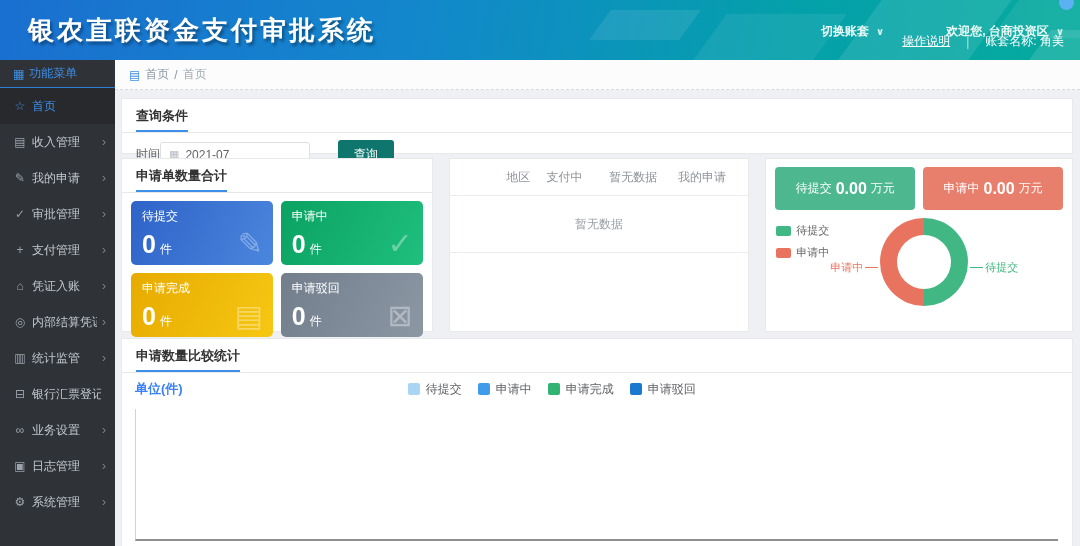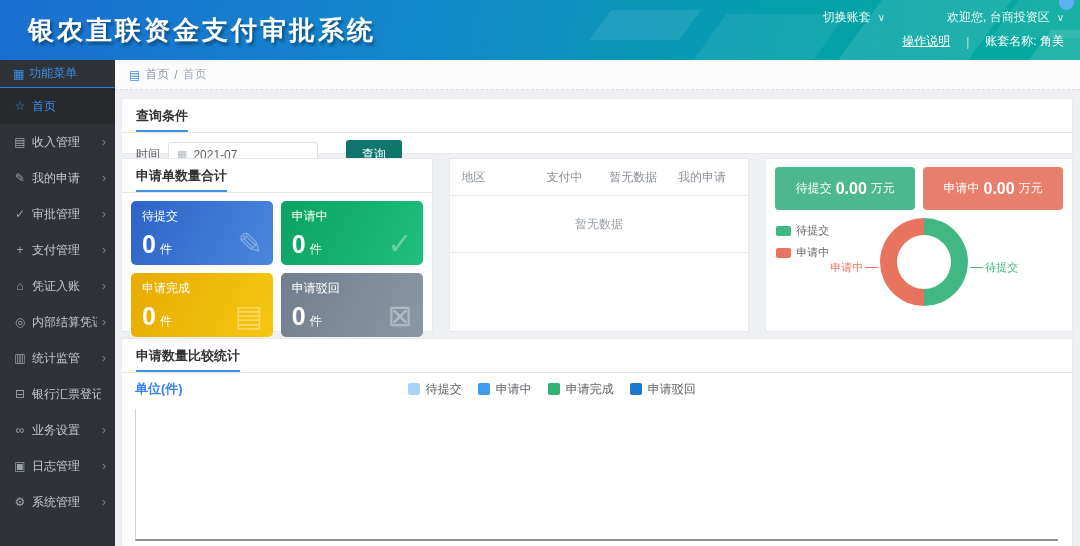--- a/index.html
+++ b/index.html
@@ -10,22 +10,22 @@
   .header { position:absolute; left:0; top:0; width:1080px; height:60px;
     background:linear-gradient(100deg,#1a6fd0 0%,#1387cc 38%,#04a0ab 72%,#06ab9d 100%); overflow:hidden; }
   .deco { position:absolute; background:rgba(255,255,255,.09); transform:skewX(-36deg); }
   .d1 { left:600px; top:10px; width:90px; height:30px; }
   .d2 { left:710px; top:14px; width:120px; height:46px; background:rgba(255,255,255,.07); }
   .d3 { left:860px; top:0; width:130px; height:60px; background:rgba(255,255,255,.10); }
   .d4 { left:1005px; top:0; width:110px; height:38px; background:rgba(255,255,255,.08); }
   .d5 { left:1040px; top:30px; width:90px; height:30px; background:rgba(255,255,255,.12); }
   .app-title { position:absolute; left:28px; top:13px; font-size:26px; font-weight:bold; color:#fff;
     letter-spacing:3px; text-shadow:2px 3px 3px rgba(0,0,0,.38); white-space:nowrap; }
-  .hdr-top { position:absolute; right:16px; top:9px; display:flex; align-items:center; gap:24px;
-    color:#ecfbf7; font-size:12px; }
+  .hdr-top { position:absolute; right:16px; top:23px; display:flex; align-items:center; gap:24px;
+    color:#ecfbf7; font-size:12px;font-weight:bold; }
   .hdr-top .caret { font-size:10px; color:#d9f3ee; margin-left:2px; }
   .hdr-top .grp { display:flex; align-items:center; cursor:pointer; gap:5px; }
   .hdr-top .gap { width:14px; }
   .hdr-bottom { position:absolute; right:16px; top:33px; display:flex; align-items:center; gap:16px;
     color:#fff; font-size:12px; }
   .hdr-bottom .link { text-decoration:underline; cursor:pointer; }
   .hdr-bottom .divider { color:rgba(255,255,255,.65); }
   .notif-dot { position:absolute; right:6px; top:-5px; width:15px; height:15px; border-radius:50%;
     background:#5cb1f2; }
 
@@ -51,21 +51,21 @@
 
   
   .main { position:absolute; left:115px; top:90px; width:965px; height:456px; }
   .panel { background:#fff; border:1px solid #e9e9e9; }
   .p-title-row { padding:7px 14px 0 14px; border-bottom:1px solid #e8e8e8; }
   .p-title { display:inline-block; font-size:13px; font-weight:bold; color:#333;
     padding-bottom:5px; border-bottom:2px solid #3d8fe8; }
 
   .query-panel { position:absolute; left:6px; top:8px; width:952px; height:56px;text-decoration:underline; }
   .query-form { display:flex; align-items:center; padding:7px 14px; }
-  .q-label { font-size:12px; color:#606266; margin-right:8px; }
+  .q-label { font-size:12px; color:#606266; }
   .date-input { width:150px; height:25px; border:1px solid #dcdfe6; border-radius:3px; background:#fff;
     display:flex; align-items:center; padding:0 8px; gap:6px; font-size:12px; color:#606266; cursor:text; }
   .date-input .cal { color:#b7bcc4; font-size:11px; }
   .q-btn { margin-left:28px; background:#0f766e; color:#fff; border:none; border-radius:3px;
     font-size:12px; padding:6px 16px; cursor:pointer; }
 
   .stats-row { position:absolute; left:6px; top:68px; width:952px; height:174px; display:flex; gap:16px; }
   .panel-a { width:317px; } .panel-b { width:306px; } .panel-c { width:313px; }
 
   .cards-grid { display:grid; grid-template-columns:1fr 1fr; gap:8px; padding:8px 9px; }
@@ -76,21 +76,21 @@
   .stat-card .unit { font-size:12px; margin-left:4px; }
   .stat-card .bigicon { position:absolute; right:10px; bottom:4px; font-size:30px; color:rgba(255,255,255,.35); }
   .c-blue  { background:linear-gradient(115deg,#2e63c8,#4b86dd); }
   .c-green { background:linear-gradient(115deg,#0ba263,#1fbf7d); }
   .c-yellow{ background:linear-gradient(115deg,#e7ab00,#f6c713); }
   .c-gray  { background:linear-gradient(115deg,#727e8c,#8c97a4); }
 
   .tbl-head { display:flex; padding:10px 12px 9px 12px; font-size:12px; color:#8f949b;
     border-bottom:1px solid #ebebeb; }
   .tbl-head .col { flex:1; text-align:center; }
-  .tbl-head .col:first-child { text-align:left; }
+  .tbl-head .col:first-child { text-align:right; }
   .tbl-empty { text-align:center; color:#9aa0a6; font-size:12px; padding:20px 0 19px 0;
     border-bottom:1px solid #ebebeb; }
 
   .amount-btns { display:flex; gap:8px; padding:8px 9px; }
   .amount-btn { flex:1; height:43px; border-radius:4px; color:#fff; display:flex; align-items:center;
     justify-content:center; font-size:12px; cursor:pointer; }
   .amount-btn .val { font-size:16px; font-weight:bold; margin:0 4px; }
   .b-green { background:#4db890; } .b-red { background:#e87f6d; }
   .donut-area { position:relative; height:90px; }
   .d-legend { position:absolute; left:10px; top:5px; }

